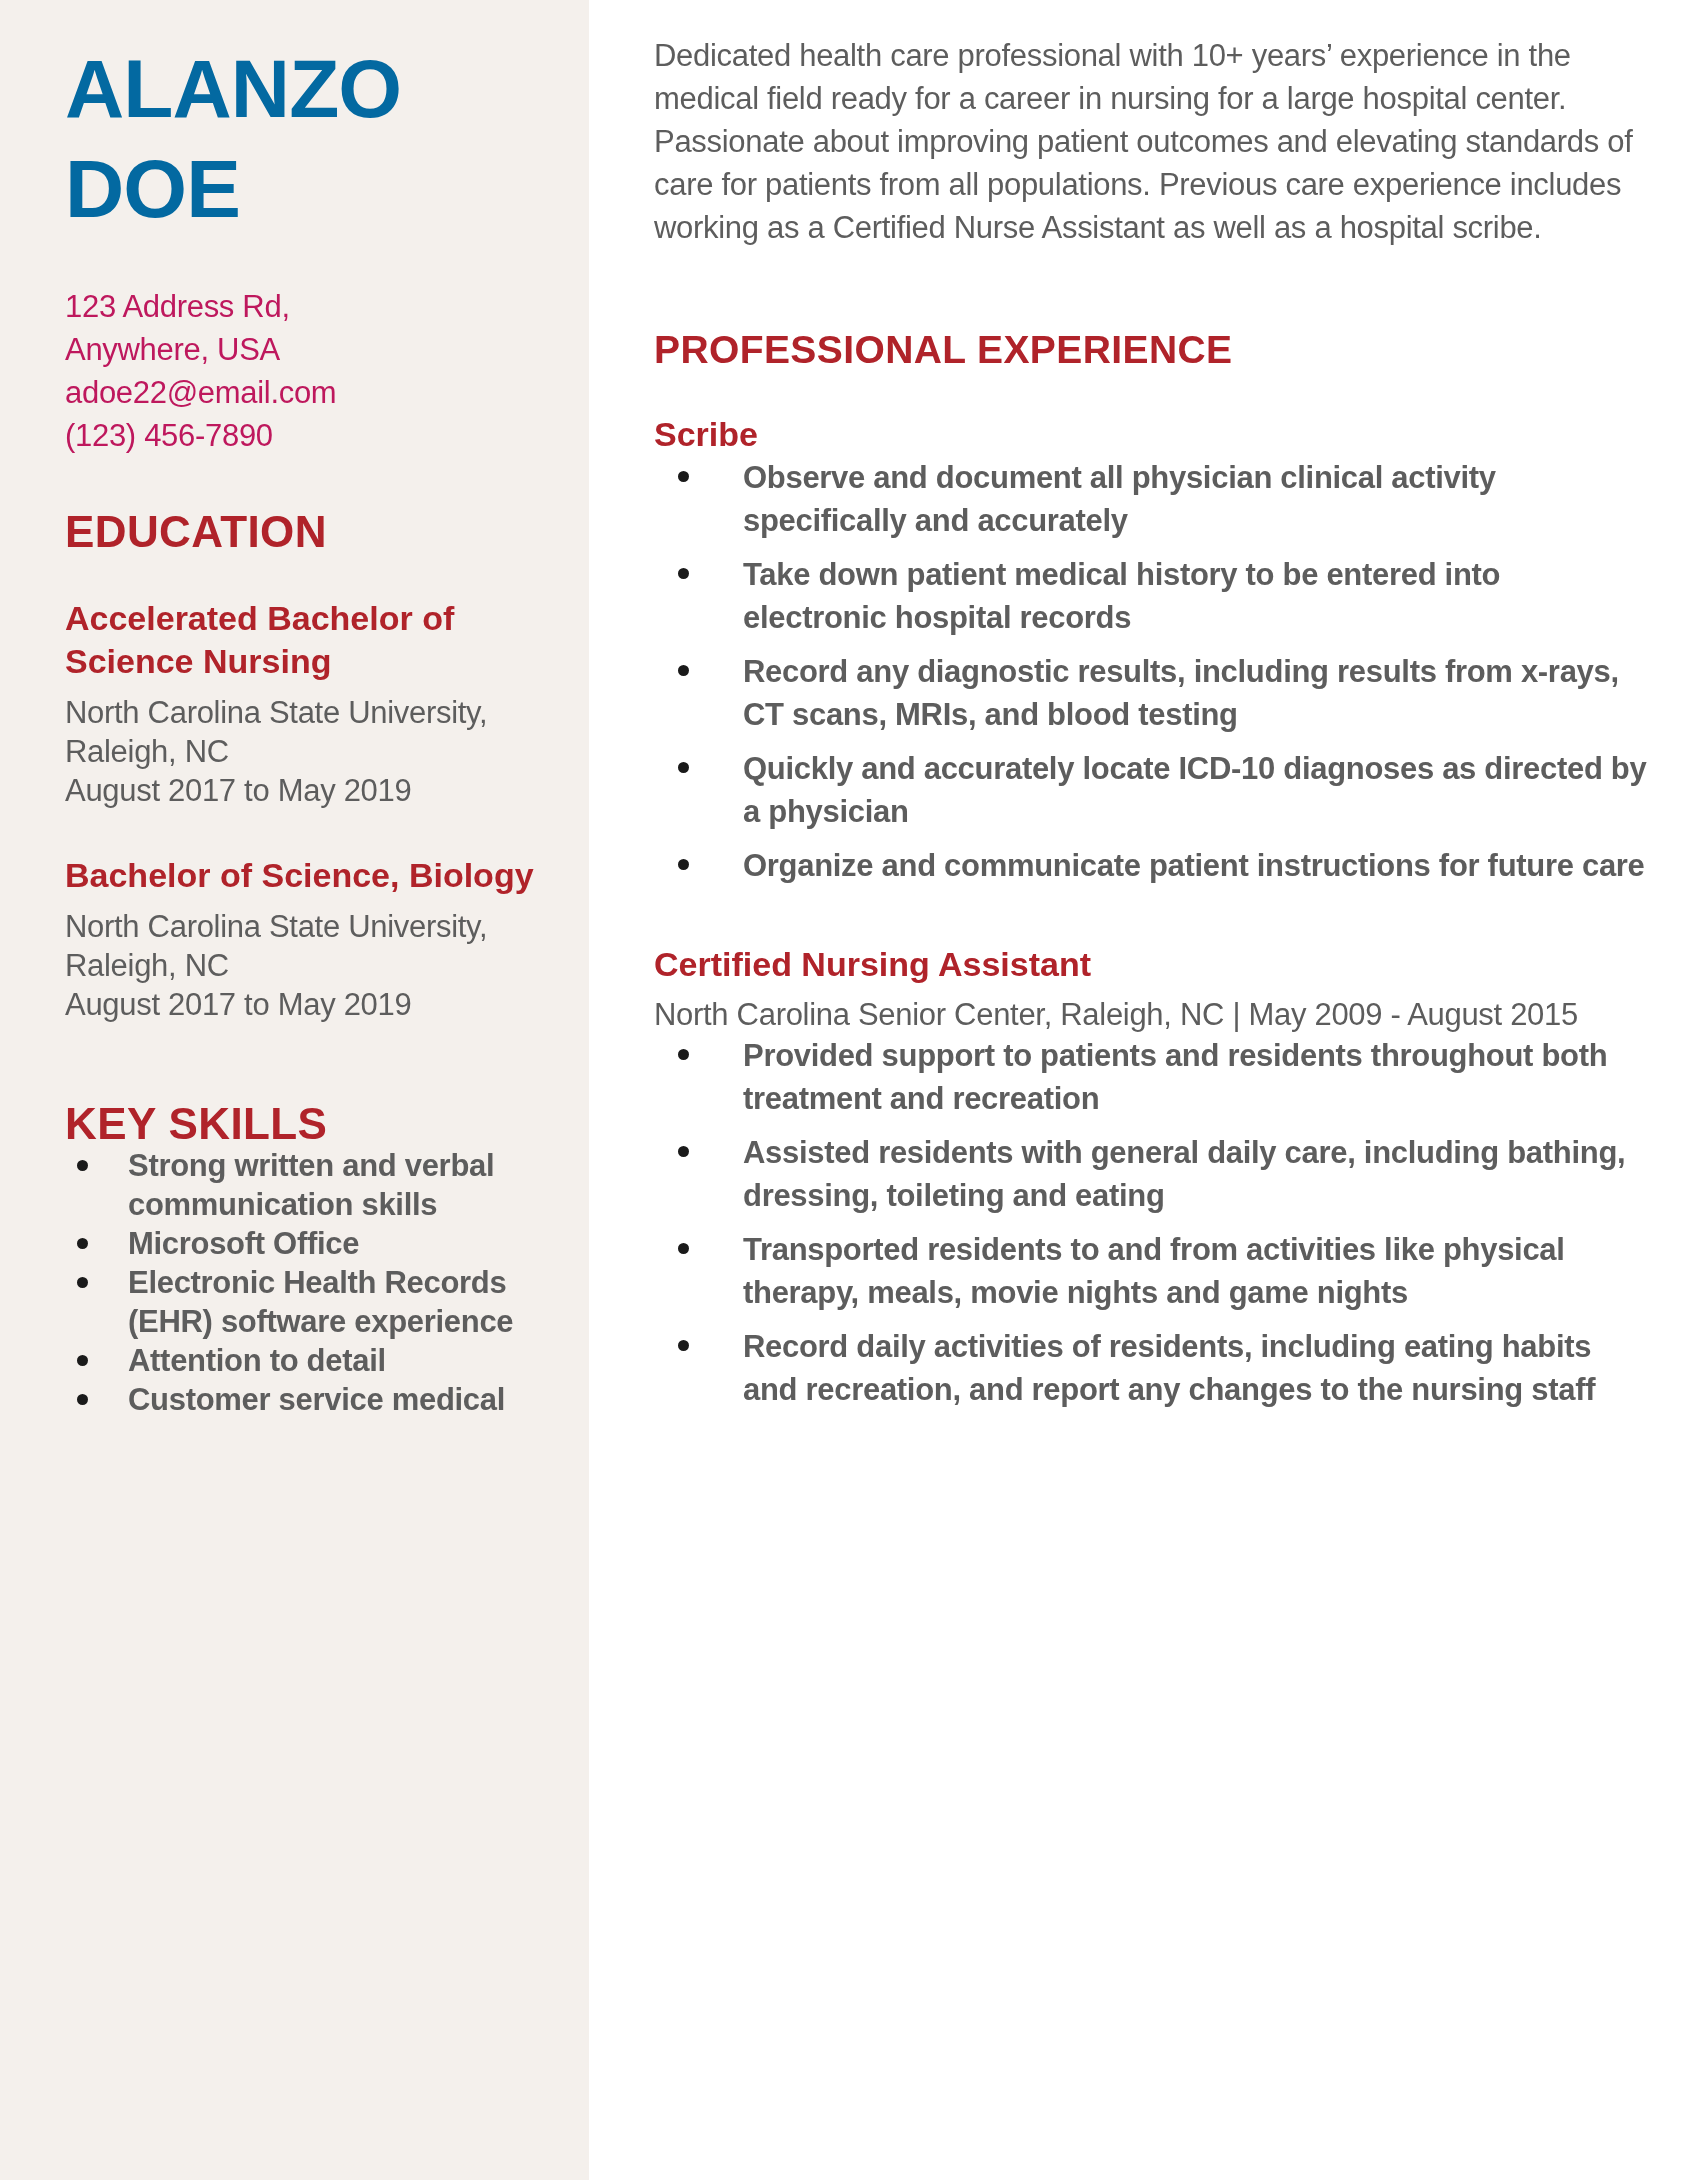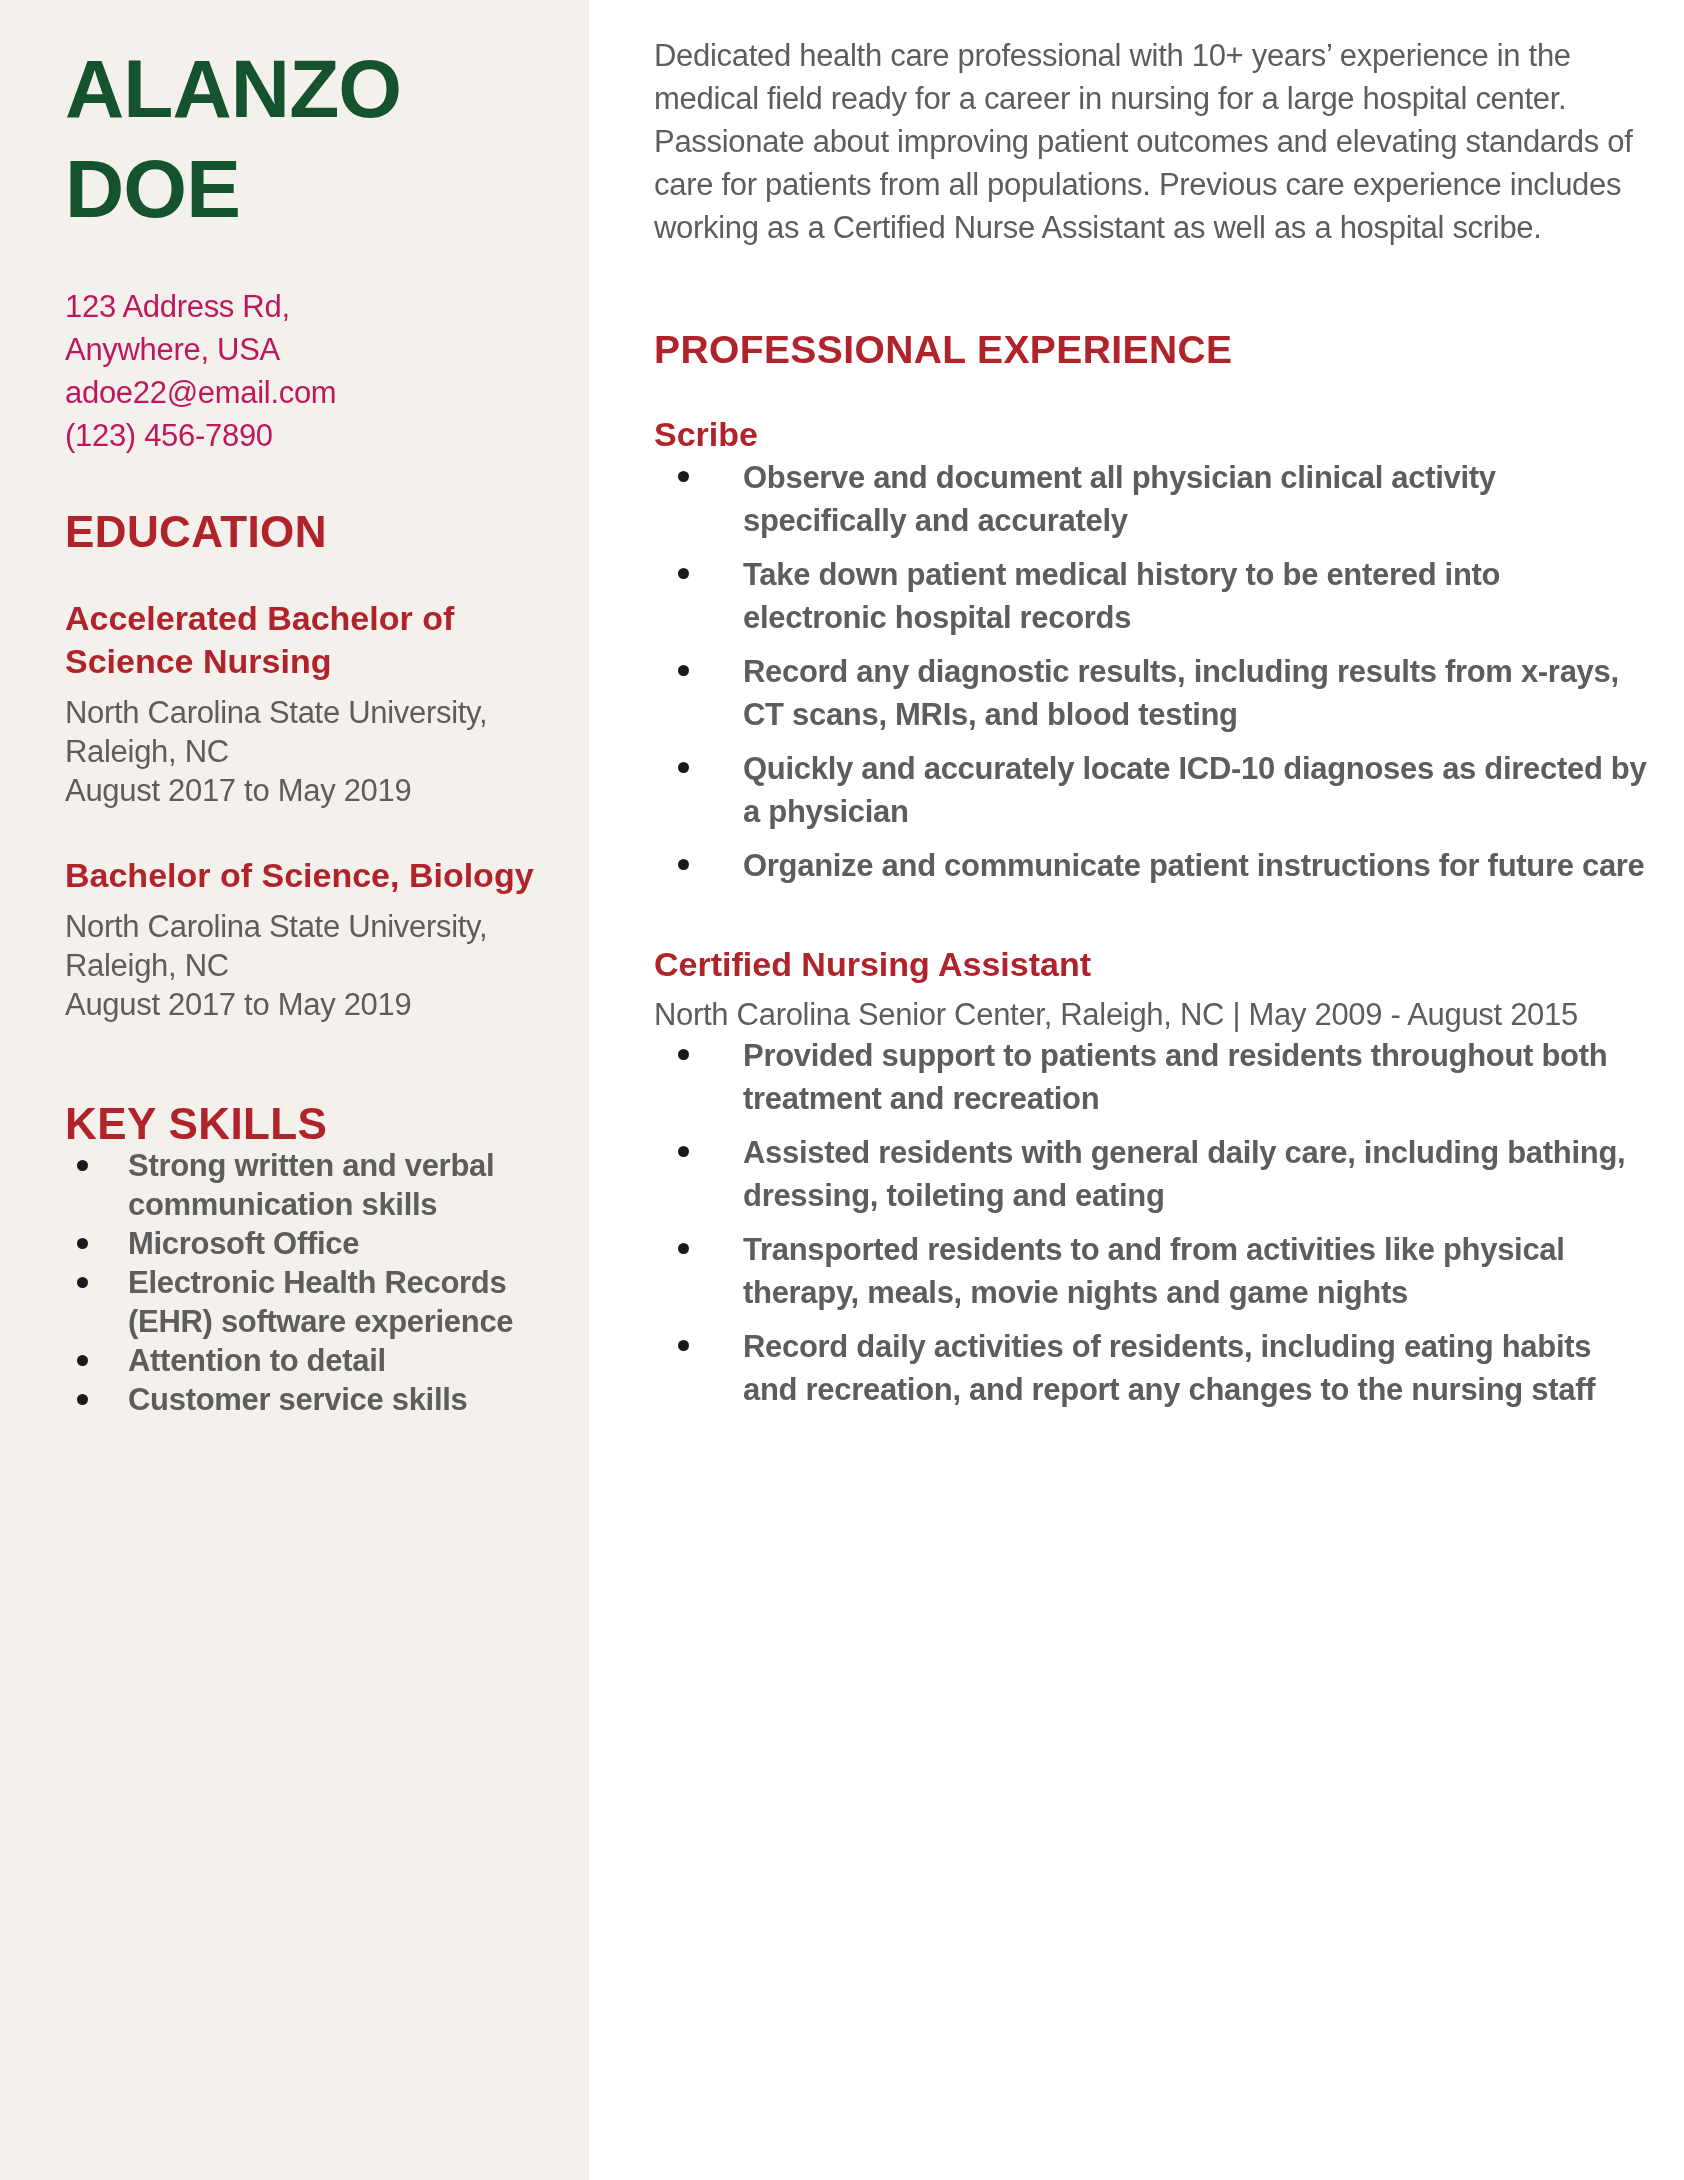--- a/index.html
+++ b/index.html
@@ -14,21 +14,21 @@
   
   .sidebar {
     width: 589px;
     min-width: 589px;
     box-sizing: border-box;
     background: #f4f0ec;
     padding: 39px 44px 0 65px;
   }
   .name {
     margin: 0 0 46px 0;
-    color: #14532d;
+    color: #0369a1;
     font-size: 82px;
     font-weight: 700;
     line-height: 100px;
     letter-spacing: -0.9px;
   }
   .name-line { display: block; }
   .contact {
     color: #be185d;
     font-size: 31px;
     line-height: 43px;
@@ -174,21 +174,21 @@
       <li>
         <span class="dot"></span>
         <span>Electronic Health Records (EHR) software experience</span>
       </li>
       <li>
         <span class="dot"></span>
         <span>Attention to detail</span>
       </li>
       <li>
         <span class="dot"></span>
-        <span>Customer service skills</span>
+        <span>Customer service medical</span>
       </li>
     </ul>
   </aside>
 
   <main class="main">
 
     <p class="summary">Dedicated health care professional with 10+ years’ experience in the medical field ready for a career in nursing for a large hospital center. Passionate about improving patient outcomes and elevating standards of care for patients from all populations. Previous care experience includes working as a Certified Nurse Assistant as well as a hospital scribe.</p>
 
     <h2 class="main-heading">PROFESSIONAL EXPERIENCE</h2>
 

